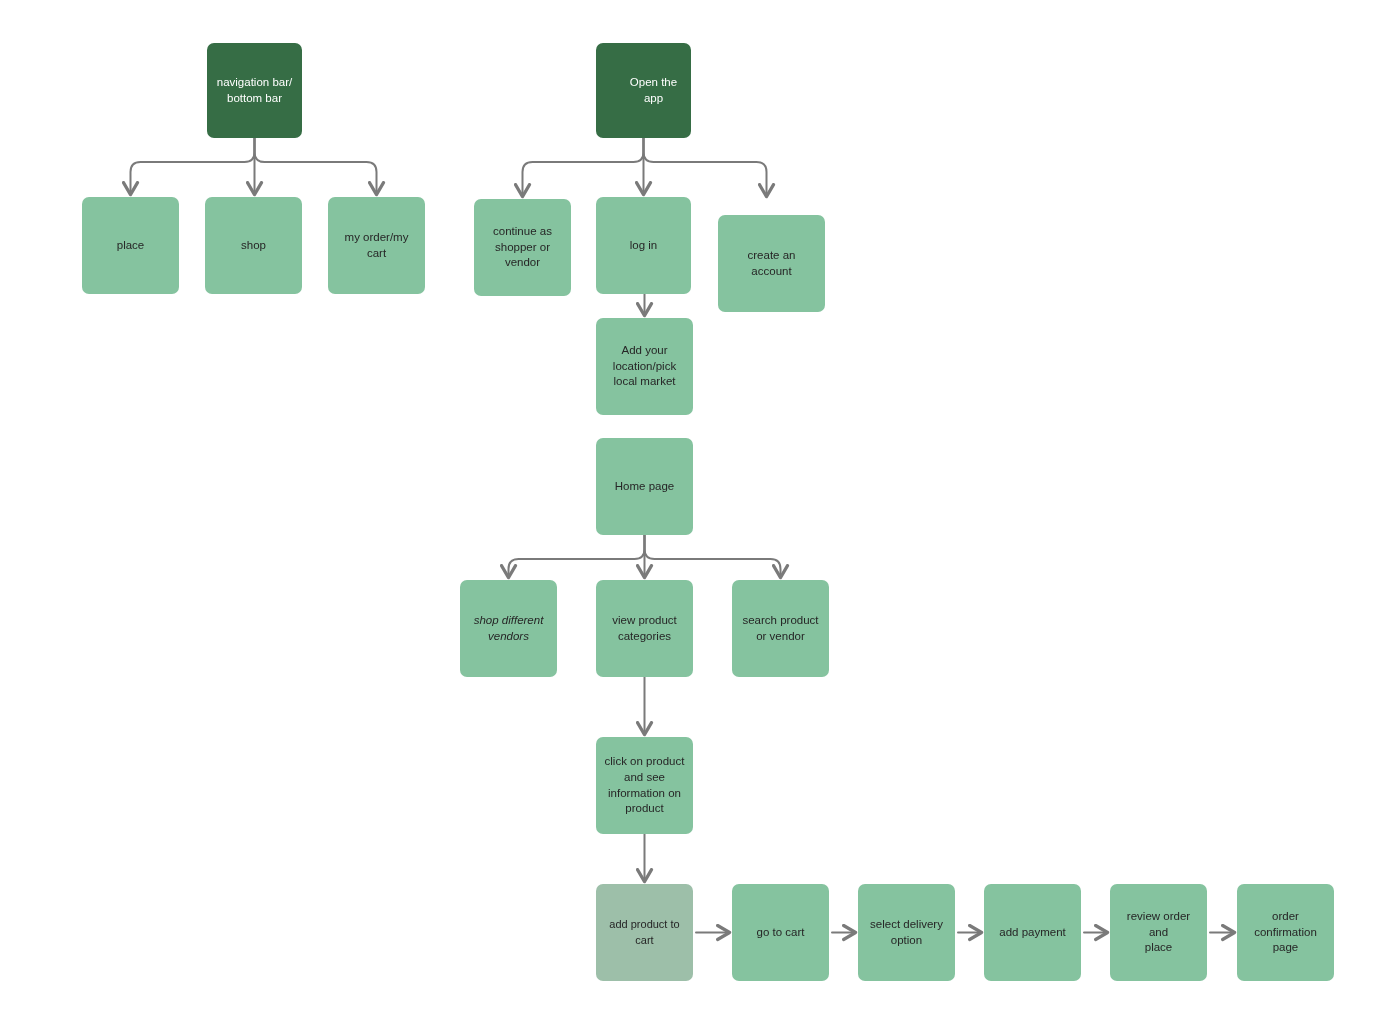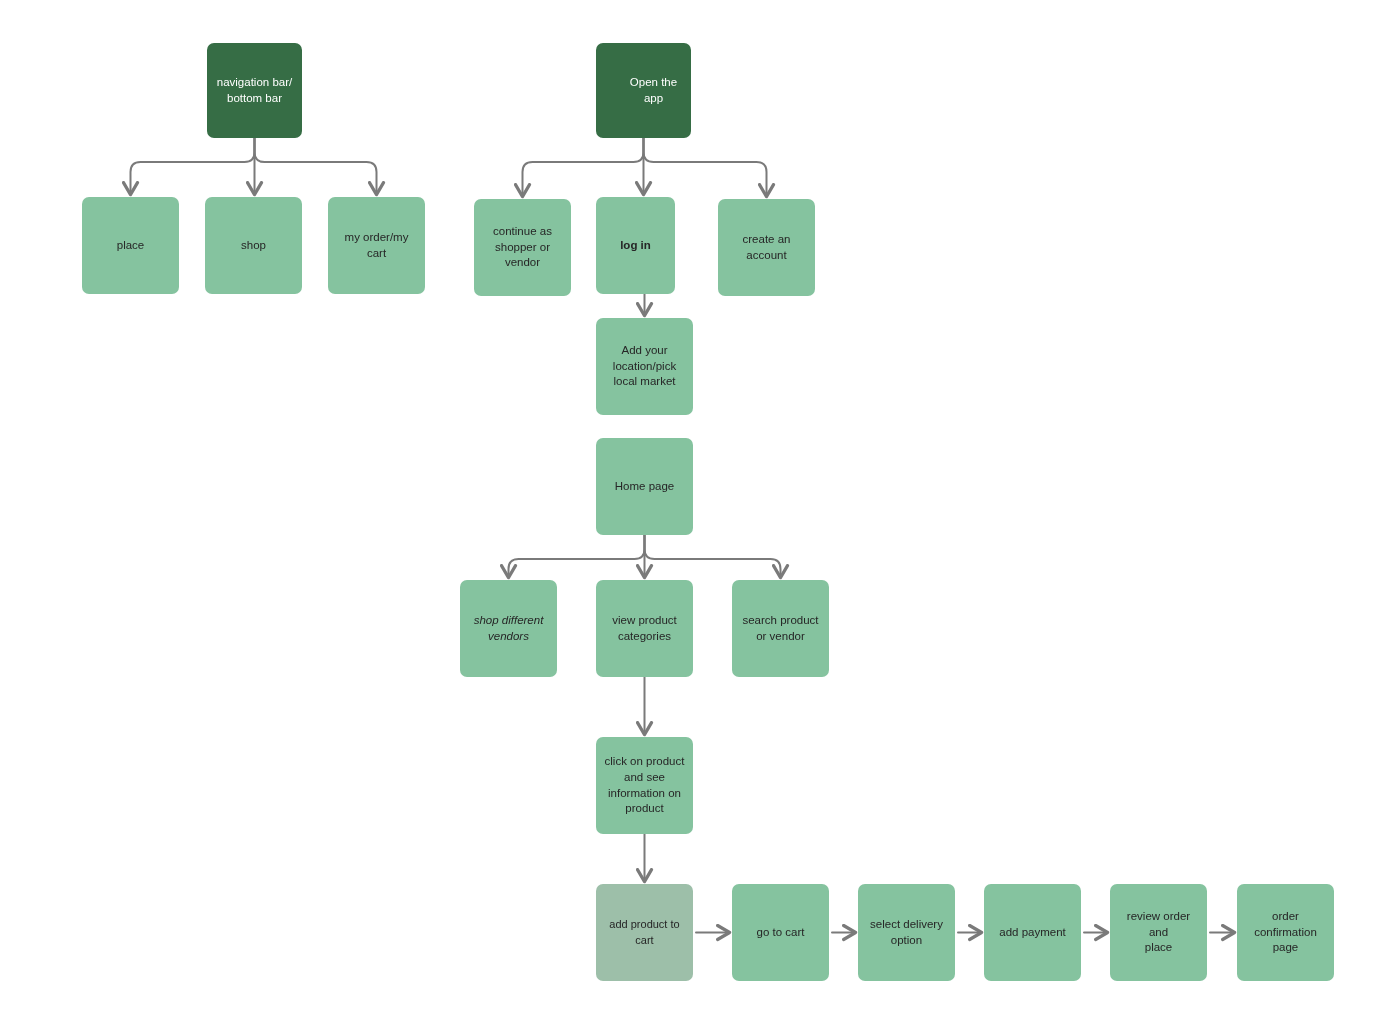--- a/index.html
+++ b/index.html
@@ -87,22 +87,22 @@
       <div class="node root" style="left: 207px; top: 43px; width: 95px; height: 95px;">navigation bar/
 bottom bar</div>
       <div class="node primary" style="left: 82px; top: 197px; width: 97px; height: 97px;">place</div>
       <div class="node primary" style="left: 205px; top: 197px; width: 97px; height: 97px;">shop</div>
       <div class="node primary" style="left: 328px; top: 197px; width: 97px; height: 97px;">my order/my
 cart</div>
       <div class="node root" style="left: 596px; top: 43px; width: 95px; height: 95px; padding-left: 28px;">Open the app</div>
       <div class="node primary" style="left: 474px; top: 199px; width: 97px; height: 97px; text-align: center;">continue as
 shopper or
 vendor</div>
-      <div class="node primary" style="left: 596px; top: 197px; width: 79px; height: 97px; font-weight: bold;">log in</div>
-      <div class="node primary" style="left: 718px; top: 199px; width: 97px; height: 97px;">create an
+      <div class="node primary" style="left: 596px; top: 197px; width: 95px; height: 97px;">log in</div>
+      <div class="node primary" style="left: 718px; top: 215px; width: 107px; height: 97px;">create an
 account</div>
       <div class="node primary" style="left: 596px; top: 318px; width: 97px; height: 97px;">Add your
 location/pick
 local market</div>
       <div class="node primary" style="left: 596px; top: 438px; width: 97px; height: 97px;">Home page</div>
       <div class="node primary" style="left: 460px; top: 580px; width: 97px; height: 97px; font-style: italic;">shop different
 vendors</div>
       <div class="node primary" style="left: 596px; top: 580px; width: 97px; height: 97px;">view product
 categories</div>
       <div class="node primary" style="left: 732px; top: 580px; width: 97px; height: 97px;">search product

